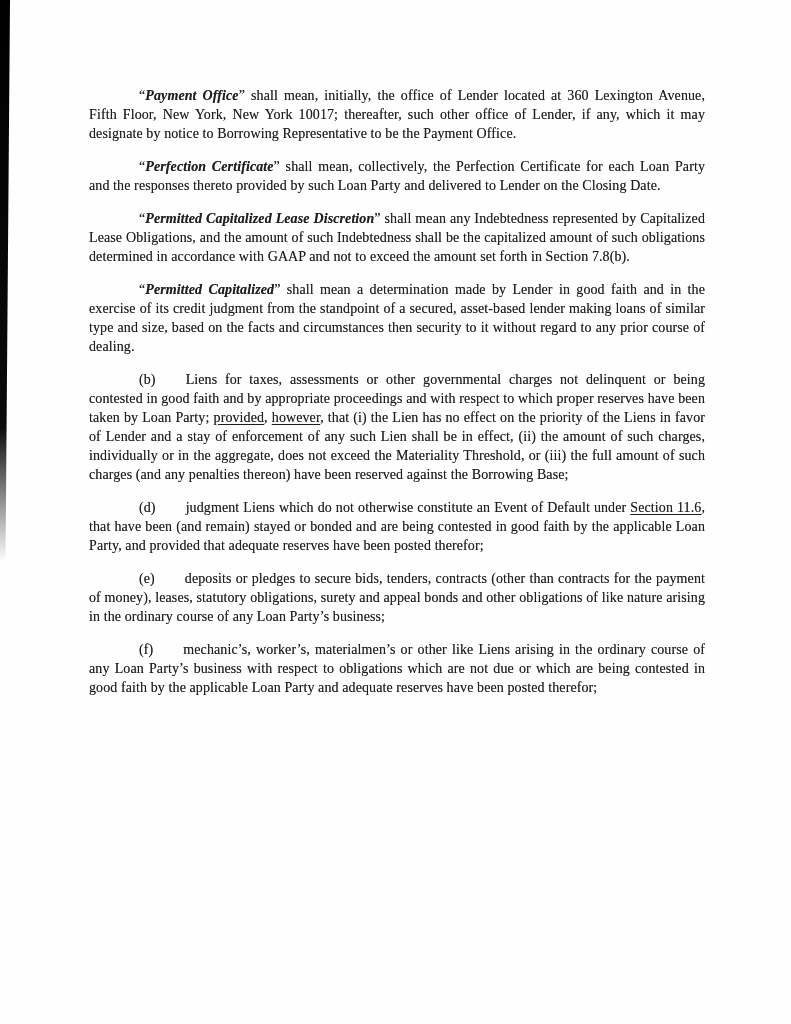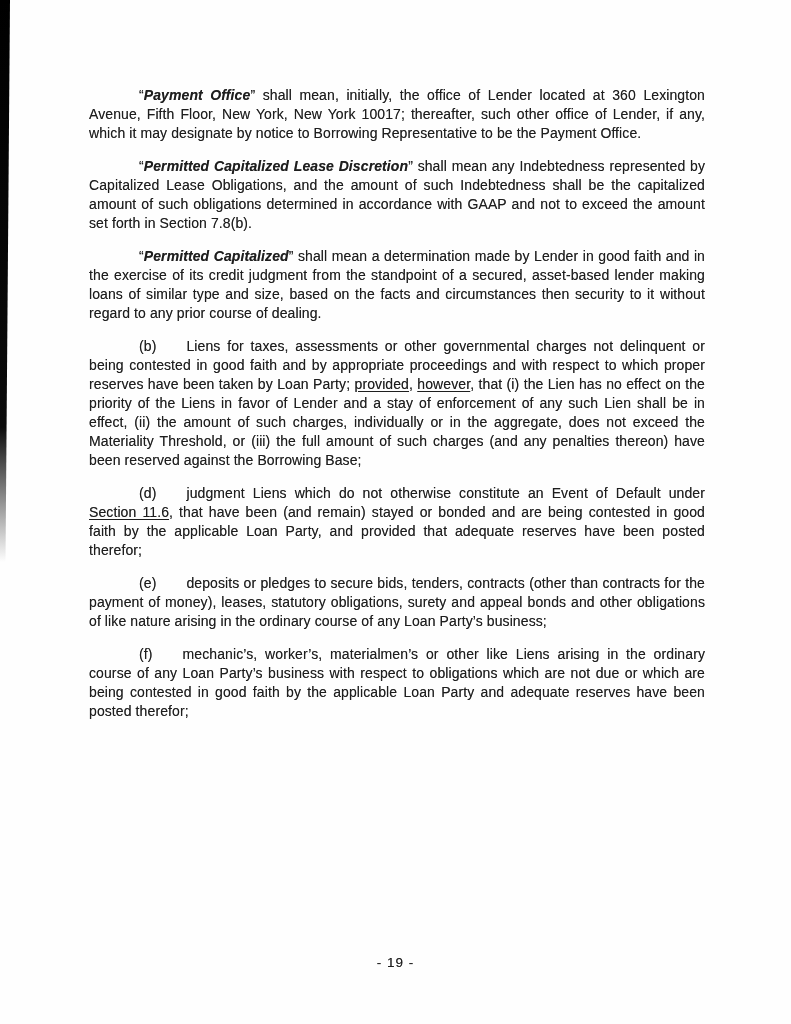--- a/index.html
+++ b/index.html
@@ -6,21 +6,21 @@
     margin: 0;
     padding: 0;
     background: #ffffff;
   }
   .page {
     position: relative;
     width: 791px;
     height: 1024px;
     background: #fefefe;
     overflow: hidden;
-    font-family: Liberation Sans, sans-serif;
+    font-family: Liberation Serif, serif;
     color: #1e1e1e;
   }
   
   .scan-bar {
     position: absolute;
     left: 0;
     top: 0;
     width: 10px;
     height: 562px;
     background: linear-gradient(to bottom, #000000 0%, #0b0b0b 76%, rgba(12,12,12,0) 100%);
@@ -67,21 +67,21 @@
     text-shadow: 0 0 0.5px rgba(25,25,25,0.55);
   }
 </style>
 </head>
 <body>
 
 <div class="page">
   <div class="scan-bar"></div>
   <div class="content">
       <p class="para"><span>“</span><span class="term">Payment Office</span><span>” shall mean, initially, the office of Lender located at 360 Lexington Avenue, Fifth Floor, New York, New York 10017; thereafter, such other office of Lender, if any, which it may designate by notice to Borrowing Representative to be the Payment Office.</span></p>
+      <p class="para"><span>“</span><span class="term">Perfection Certificate</span><span>” shall mean, collectively, the Perfection Certificate for each Loan Party and the responses thereto provided by such Loan Party and delivered to Lender on the Closing Date.</span></p>
       <p class="para"><span>“</span><span class="term">Permitted Capitalized Lease Discretion</span><span>” shall mean any Indebtedness represented by Capitalized Lease Obligations, and the amount of such Indebtedness shall be the capitalized amount of such obligations determined in accordance with GAAP and not to exceed the amount set forth in Section 7.8(b).</span></p>
       <p class="para"><span>“</span><span class="term">Permitted Capitalized</span><span>” shall mean a determination made by Lender in good faith and in the exercise of its credit judgment from the standpoint of a secured, asset-based lender making loans of similar type and size, based on the facts and circumstances then security to it without regard to any prior course of dealing.</span></p>
       <p class="para"><span class="list-label">(b)</span><span class="label-gap"></span><span>Liens for taxes, assessments or other governmental charges not delinquent or being contested in good faith and by appropriate proceedings and with respect to which proper reserves have been taken by Loan Party; </span><span class="u">provided</span><span>, </span><span class="u">however</span><span>, that (i) the Lien has no effect on the priority of the Liens in favor of Lender and a stay of enforcement of any such Lien shall be in effect, (ii) the amount of such charges, individually or in the aggregate, does not exceed the Materiality Threshold, or (iii) the full amount of such charges (and any penalties thereon) have been reserved against the Borrowing Base;</span></p>
       <p class="para"><span class="list-label">(d)</span><span class="label-gap"></span><span>judgment Liens which do not otherwise constitute an Event of Default under </span><span class="u">Section 11.6</span><span>, that have been (and remain) stayed or bonded and are being contested in good faith by the applicable Loan Party, and provided that adequate reserves have been posted therefor;</span></p>
       <p class="para"><span class="list-label">(e)</span><span class="label-gap"></span><span>deposits or pledges to secure bids, tenders, contracts (other than contracts for the payment of money), leases, statutory obligations, surety and appeal bonds and other obligations of like nature arising in the ordinary course of any Loan Party’s business;</span></p>
       <p class="para"><span class="list-label">(f)</span><span class="label-gap"></span><span>mechanic’s, worker’s, materialmen’s or other like Liens arising in the ordinary course of any Loan Party’s business with respect to obligations which are not due or which are being contested in good faith by the applicable Loan Party and adequate reserves have been posted therefor;</span></p>
     </div>
-  <div class="footer">- 19 -</div>
 </div>
 
 </body></html>

